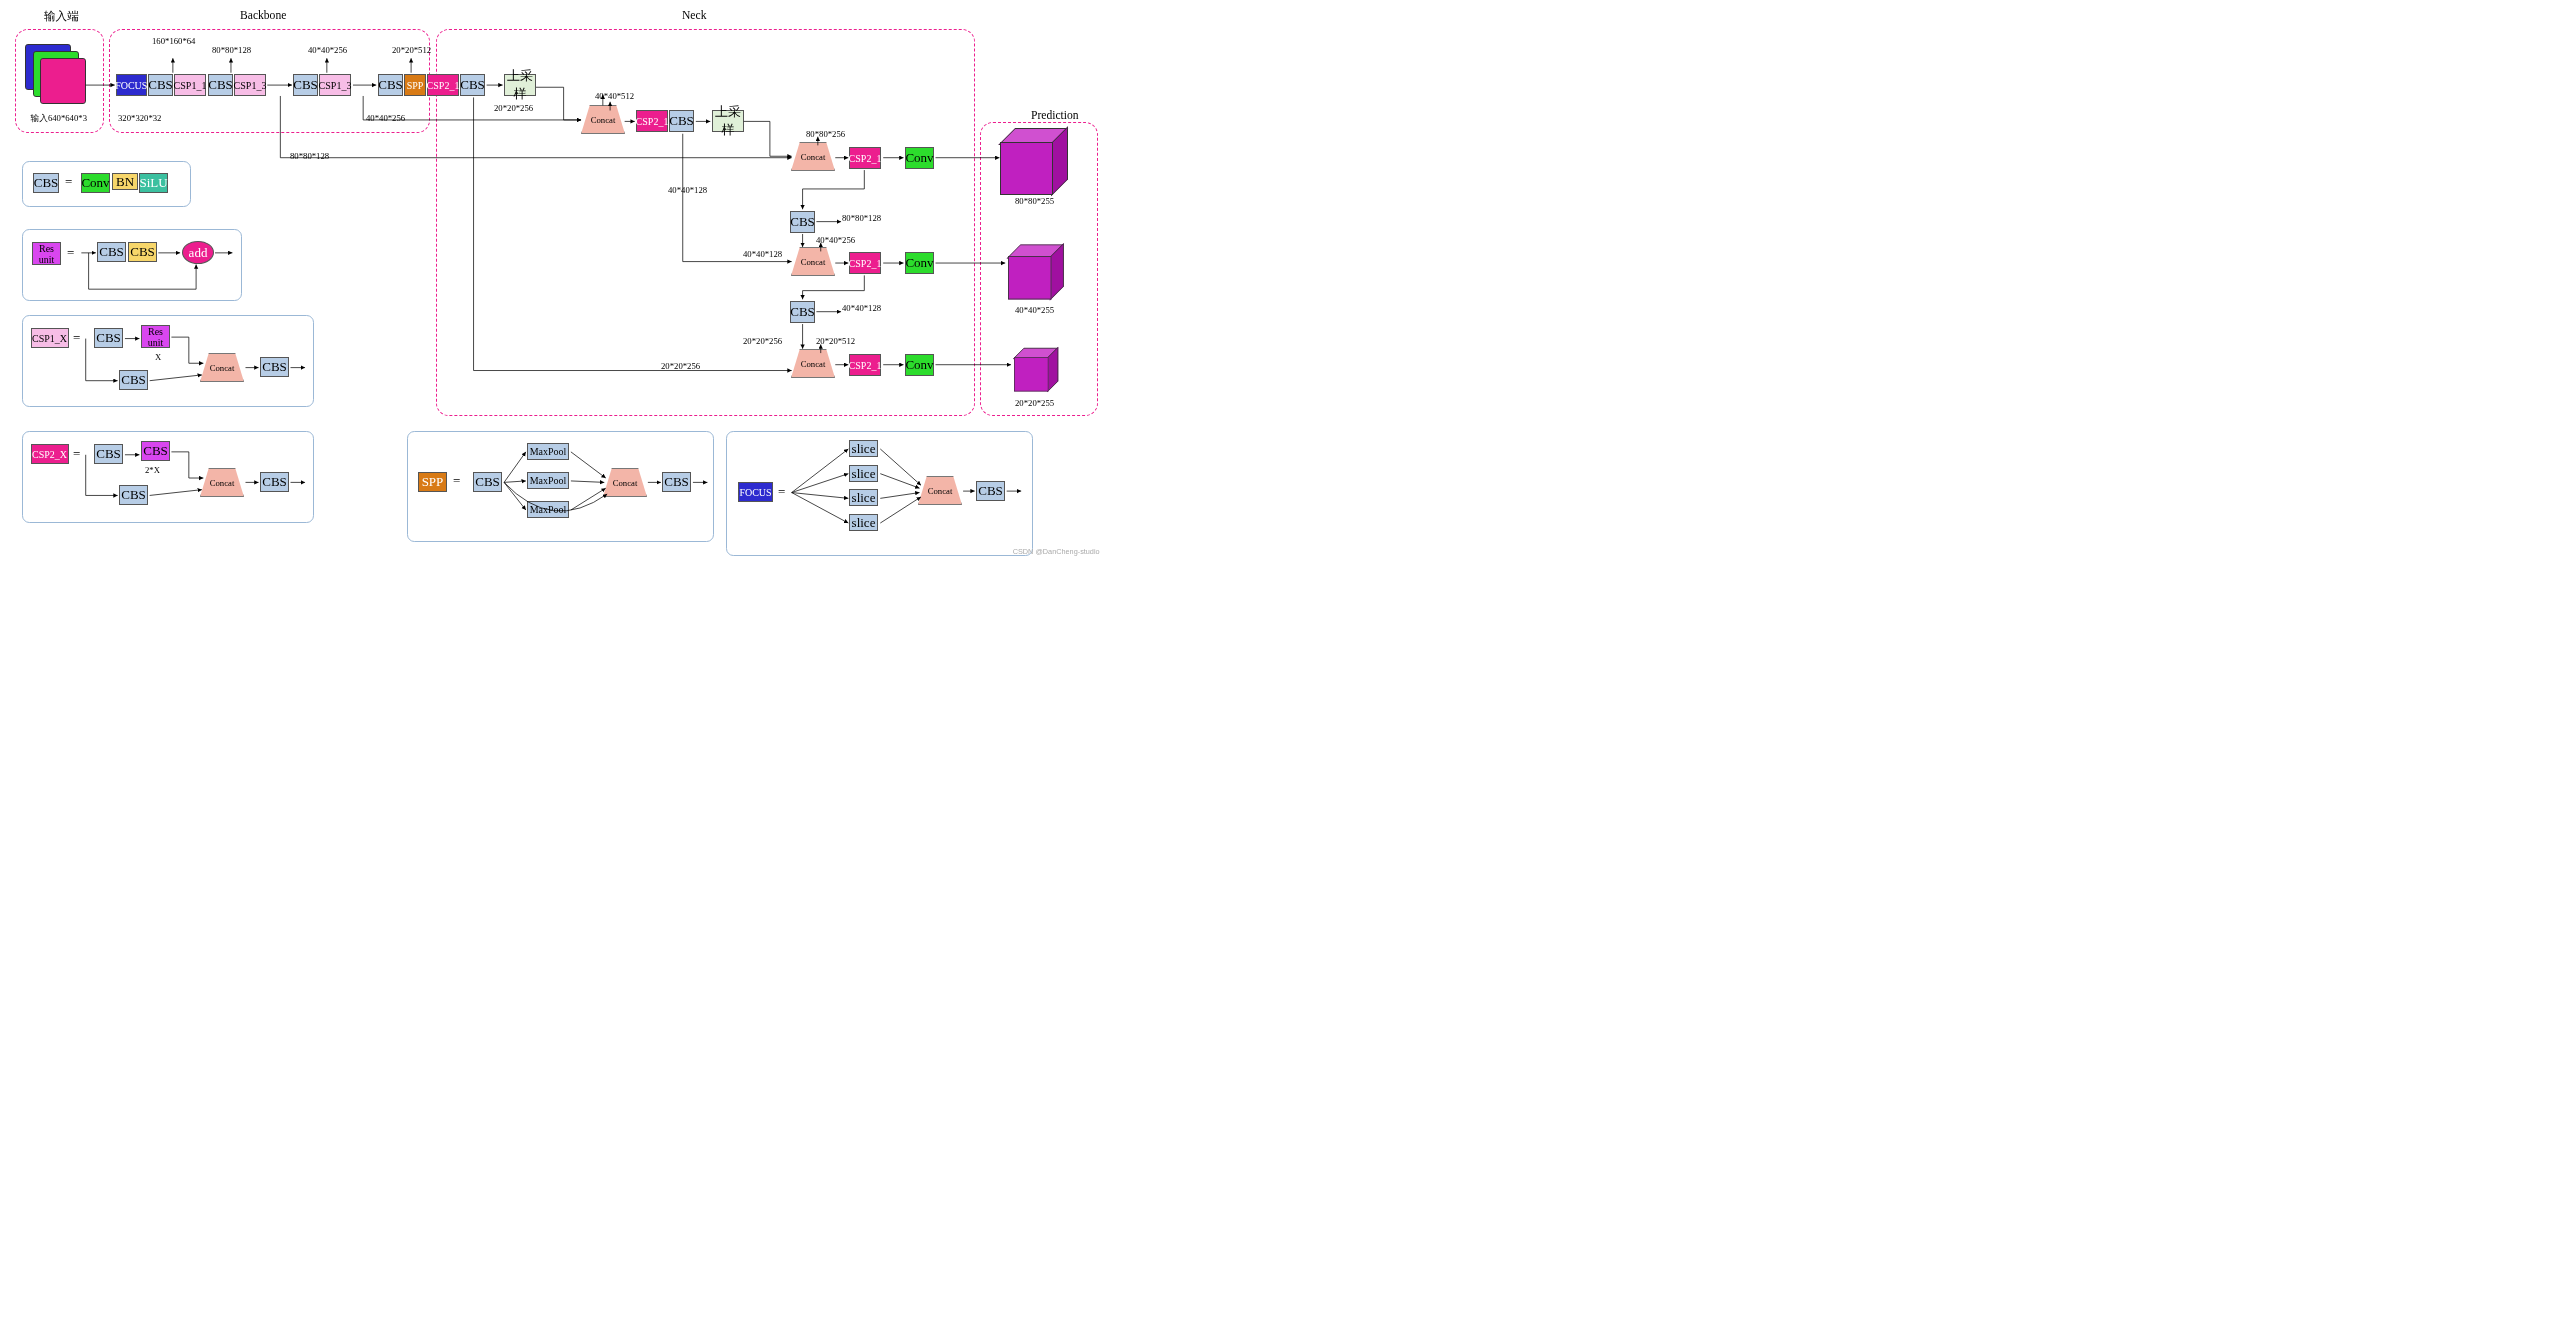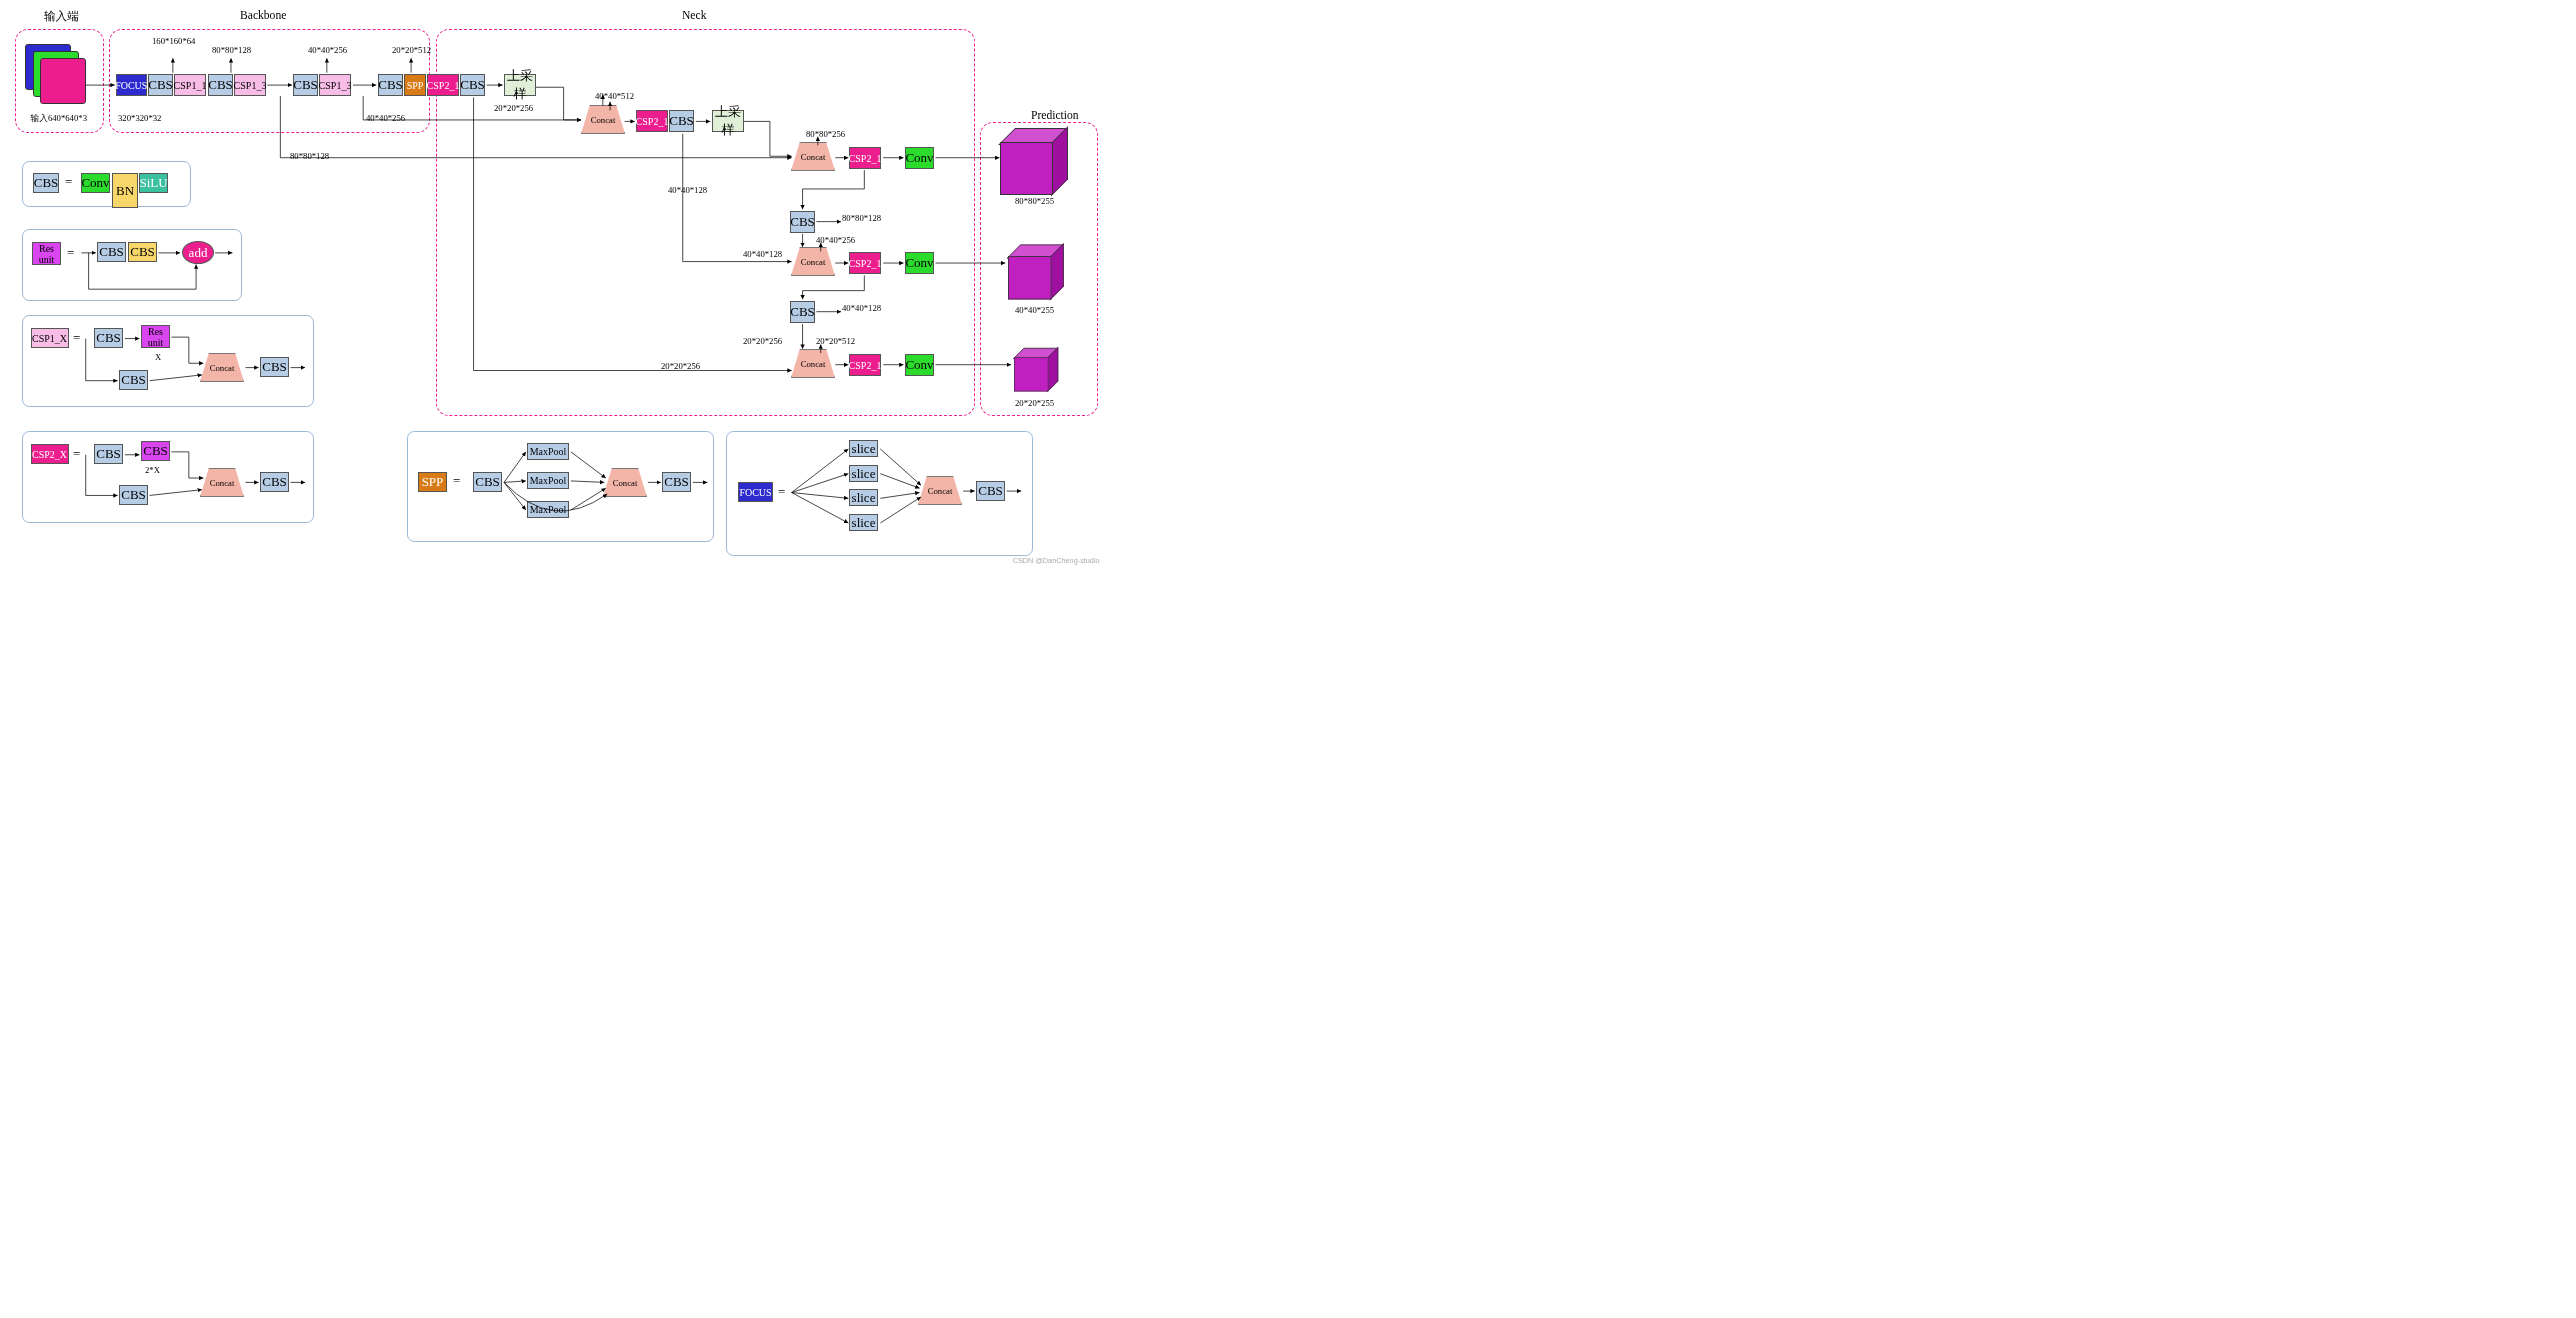--- a/index.html
+++ b/index.html
@@ -31,21 +31,21 @@
   .cube .t{position:absolute;width:51px;height:14.5px;background:#d050d0;border:0.7px solid #333;transform:skewX(-45deg);left:7.3px;top:-14.5px}
   .cube .s{position:absolute;width:14.5px;height:51px;background:#a010a0;border:0.7px solid #333;transform:skewY(-45deg);left:51px;top:-7.3px}
   
   .ell{border-radius:50%/50%}
   
   .eq{position:absolute;font-size:13px}
   
   .small{font-size:10px}
   
   svg.net{position:absolute;left:0;top:0;width:1104px;height:574px;pointer-events:none}
-  .wm{position:absolute;right:4.4px;bottom:9px;font-size:7.3px;color:#aaa;font-family:Arial}
+  .wm{position:absolute;right:4.4px;bottom:18px;font-size:7.3px;color:#aaa;font-family:Arial}
 </style>
 </head>
 <body>
 
 <div class="canvas">
 
 <div class="section" style="left:44px;top:8.7px">输入端</div>
 <div class="section" style="left:240px;top:8.7px">Backbone</div>
 <div class="section" style="left:682px;top:8.7px">Neck</div>
 <div class="section" style="left:1031px;top:109px">Prediction</div>
@@ -139,21 +139,21 @@
       <div class="t"></div>
       <div class="s"></div>
       <div class="f"></div>
     </div>
 <div class="lbl" style="left:1015px;top:398px">20*20*255</div>
 
 <div class="legend" style="left:22px;top:161px;width:167px;height:44px"></div>
 <div class="blk c-lblue" style="left:33px;top:173px;width:26px;height:20.3px">CBS</div>
 <div class="eq" style="left:65px;top:174px">=</div>
 <div class="blk c-green" style="left:81px;top:173px;width:29px;height:20.3px">Conv</div>
-<div class="blk c-yellow" style="left:112px;top:173px;width:26px;height:35px">BN</div>
+<div class="blk c-yellow" style="left:112px;top:173px;width:26px;height:17px">BN</div>
 <div class="blk c-teal" style="left:139px;top:173px;width:29px;height:20.3px">SiLU</div>
 
 <div class="legend" style="left:22px;top:229px;width:218px;height:70px"></div>
 <div class="blk c-salmon small" style="left:32px;top:242px;width:29px;height:23px">Res unit</div>
 <div class="eq" style="left:67px;top:245px">=</div>
 <div class="blk c-lblue" style="left:97px;top:242px;width:29px;height:20.3px">CBS</div>
 <div class="blk c-yellow" style="left:128px;top:242px;width:29px;height:20.3px">CBS</div>
 <div class="blk c-mag ell" style="left:182px;top:241px;width:32px;height:23px">add</div>
 
 <div class="legend" style="left:22px;top:315px;width:290px;height:90px"></div>

